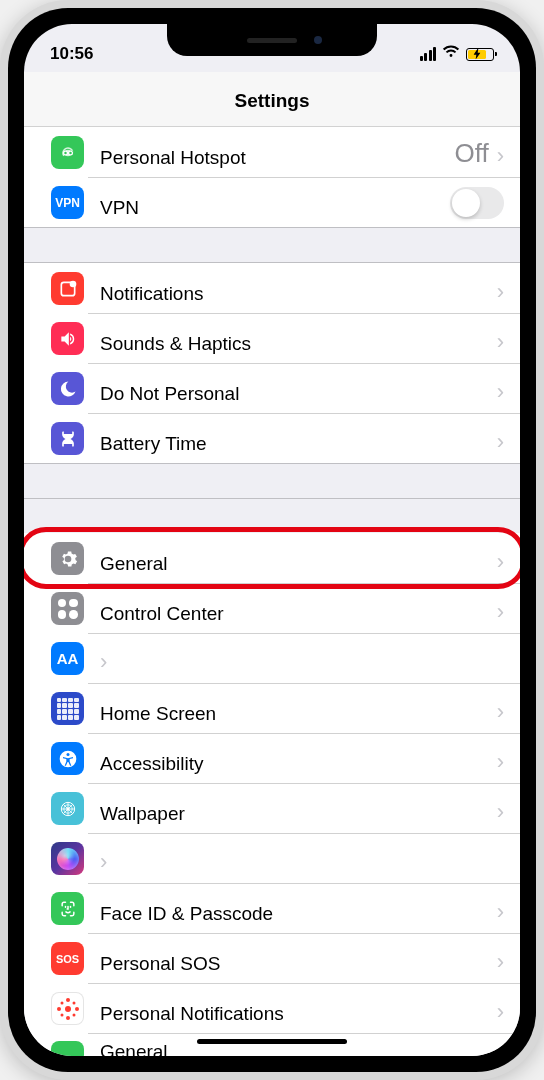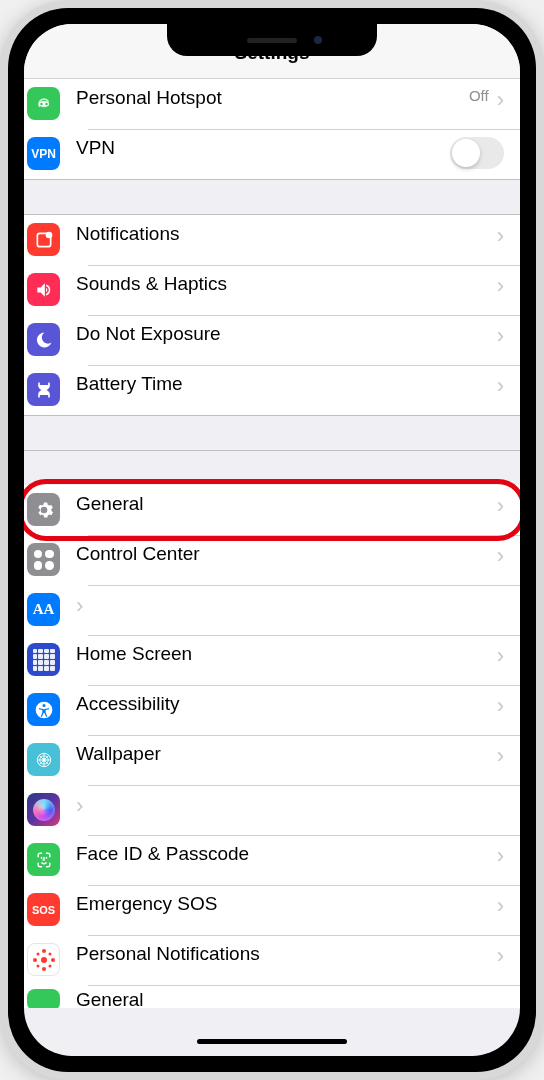--- a/index.html
+++ b/index.html
@@ -132,23 +132,23 @@
     }
     .section { background: #fff; }
     .section-gap {
       height: 36px;
       background: #efeff4;
       border-top: 0.5px solid rgba(0,0,0,0.2);
       border-bottom: 0.5px solid rgba(0,0,0,0.2);
     }
     .row {
       display: flex;
-      align-items: flex-start;
+      align-items: flex-end;
       min-height: 50px;
-      padding: 8px 16px 8px 3px;
+      padding: 8px 16px 8px 27px;
       position: relative;
       cursor: pointer;
     }
     .row:not(:last-child)::after {
       content: '';
       position: absolute;
       bottom: 0;
       left: 64px;
       right: 0;
       height: 0.5px;
@@ -166,21 +166,21 @@
       color: #fff;
       font-size: 14px;
       font-weight: 600;
     }
     .row-label {
       flex: 1;
       font-size: 19px;
       color: #000;
     }
     .row-value {
-      font-size: 15px;
+      font-size: 26px;
       color: #8e8e93;
       margin-right: 8px;
     }
     .chevron {
       color: #c7c7cc;
       font-size: 22px;
       font-weight: 300;
     }
     .toggle {
       width: 54px;
@@ -224,21 +224,21 @@
     }
     
     .ic-hotspot { background: #34c759; }
     .ic-vpn { background: #007aff; font-size: 12px; }
     .ic-notifications { background: #ff3b30; }
     .ic-sounds { background: #ff2d55; }
     .ic-dnd { background: #5856d6; }
     .ic-screentime { background: #5856d6; }
     .ic-general { background: #8e8e93; }
     .ic-controlcenter { background: #8e8e93; }
-    .ic-display { background: #007aff; font-size: 15px; font-family: Liberation Serif, serif; }
+    .ic-display { background: #007aff; font-size: 15px; }
     .ic-homescreen { background: #2c4ac9; }
     .ic-accessibility { background: #007aff; }
     .ic-wallpaper { background: #48c1d8; }
     .ic-siri { background: linear-gradient(135deg,#2e3a87,#5834a0,#d6397c); }
     .ic-faceid { background: #34c759; }
     .ic-sos { background: #ff3b30; font-size: 11px; font-weight: 700; }
     .ic-exposure { background: #fff; border: 0.5px solid rgba(0,0,0,0.1); }
     .ic-battery { background: #34c759; }
     .icon-svg { width: 20px; height: 20px; }
     .exposure-dots {
@@ -293,20 +293,43 @@
 
 <div class="phone-frame">
 
   <div class="phone-inner">
     <div class="screen">
       <div class="notch">
         <div class="notch-speaker"></div>
         <div class="notch-camera"></div>
       </div>
 
+      <div class="status-bar">
+        <div class="status-time">10:56</div>
+        <div class="status-icons">
+          <div class="signal-icon">
+            <div class="signal-bar b1"></div>
+              <div class="signal-bar b2"></div>
+            <div class="signal-bar b3"></div>
+              <div class="signal-bar b4"></div>
+          </div>
+          <div class="wifi-icon">
+            <svg viewBox="0 0 20 14">
+                <path fill="#000" d="M10 12.5a1.6 1.6 0 100-3.2 1.6 1.6 0 000 3.2zm-4.3-4.3a6.1 6.1 0 018.6 0l1.5-1.5a8.2 8.2 0 00-11.6 0l1.5 1.5zM2.6 5.1a10.5 10.5 0 0114.8 0L19 3.5a12.7 12.7 0 00-18 0l1.6 1.6z"></path>
+              </svg>
+          </div>
+          <div class="battery-icon">
+            <div class="battery-fill">
+              <svg class="battery-bolt" viewBox="0 0 10 16">
+                  <path fill="#000" d="M6 0L0 9h4l-1 7 7-10H6l1-6z"></path>
+                </svg>
+            </div>
+          </div>
+        </div>
+      </div>
 
       <div class="nav-header">
         <div class="nav-title">Settings</div>
       </div>
 
       <div class="content">
 
         <div class="section">
           <div class="row">
             <div class="row-icon ic-hotspot">
@@ -352,21 +375,21 @@
             </div>
             <div class="row-label">Sounds &amp; Haptics</div>
             <div class="chevron">›</div>
           </div>
           <div class="row">
             <div class="row-icon ic-dnd">
               <svg class="icon-svg" viewBox="0 0 24 24">
                   <path fill="#fff" d="M12.5 3a9 9 0 108.5 12 7 7 0 01-8.5-12z"></path>
                 </svg>
             </div>
-            <div class="row-label">Do Not Exposure</div>
+            <div class="row-label">Do Not Personal</div>
             <div class="chevron">›</div>
           </div>
           <div class="row">
             <div class="row-icon ic-screentime">
               <svg class="icon-svg" viewBox="0 0 24 24">
                   <path fill="#fff" d="M7 3h10v3H7V3zm0 15h10v3H7v-3zM6 3a1 1 0 00-1 1v3c0 2 2 4 4 5-2 1-4 3-4 5v3a1 1 0 001 1h12a1 1 0 001-1v-3c0-2-2-4-4-5 2-1 4-3 4-5V4a1 1 0 00-1-1H6z"></path>
                 </svg>
             </div>
             <div class="row-label">Battery Time</div>
             <div class="chevron">›</div>
@@ -459,21 +482,21 @@
             <div class="row-icon ic-faceid">
               <svg class="icon-svg" viewBox="0 0 24 24">
                   <path fill="none" stroke="#fff" stroke-width="1.8" stroke-linecap="round" d="M5 8V6a2 2 0 012-2h2M19 8V6a2 2 0 00-2-2h-2M5 16v2a2 2 0 002 2h2M19 16v2a2 2 0 01-2 2h-2M9 9v1M15 9v1M12 9v3h-1M9.5 15.5c1.5 1.3 3.5 1.3 5 0"></path>
                 </svg>
             </div>
             <div class="row-label">Face ID &amp; Passcode</div>
             <div class="chevron">›</div>
           </div>
           <div class="row">
             <div class="row-icon ic-sos">SOS</div>
-            <div class="row-label">Emergency SOS</div>
+            <div class="row-label">Personal SOS</div>
             <div class="chevron">›</div>
           </div>
           <div class="row">
             <div class="row-icon ic-exposure">
               <div class="exposure-dots"></div>
             </div>
             <div class="row-label">Personal Notifications</div>
             <div class="chevron">›</div>
           </div>
           <div class="row" style="min-height:30px; padding-top:4px; padding-bottom:0;">

